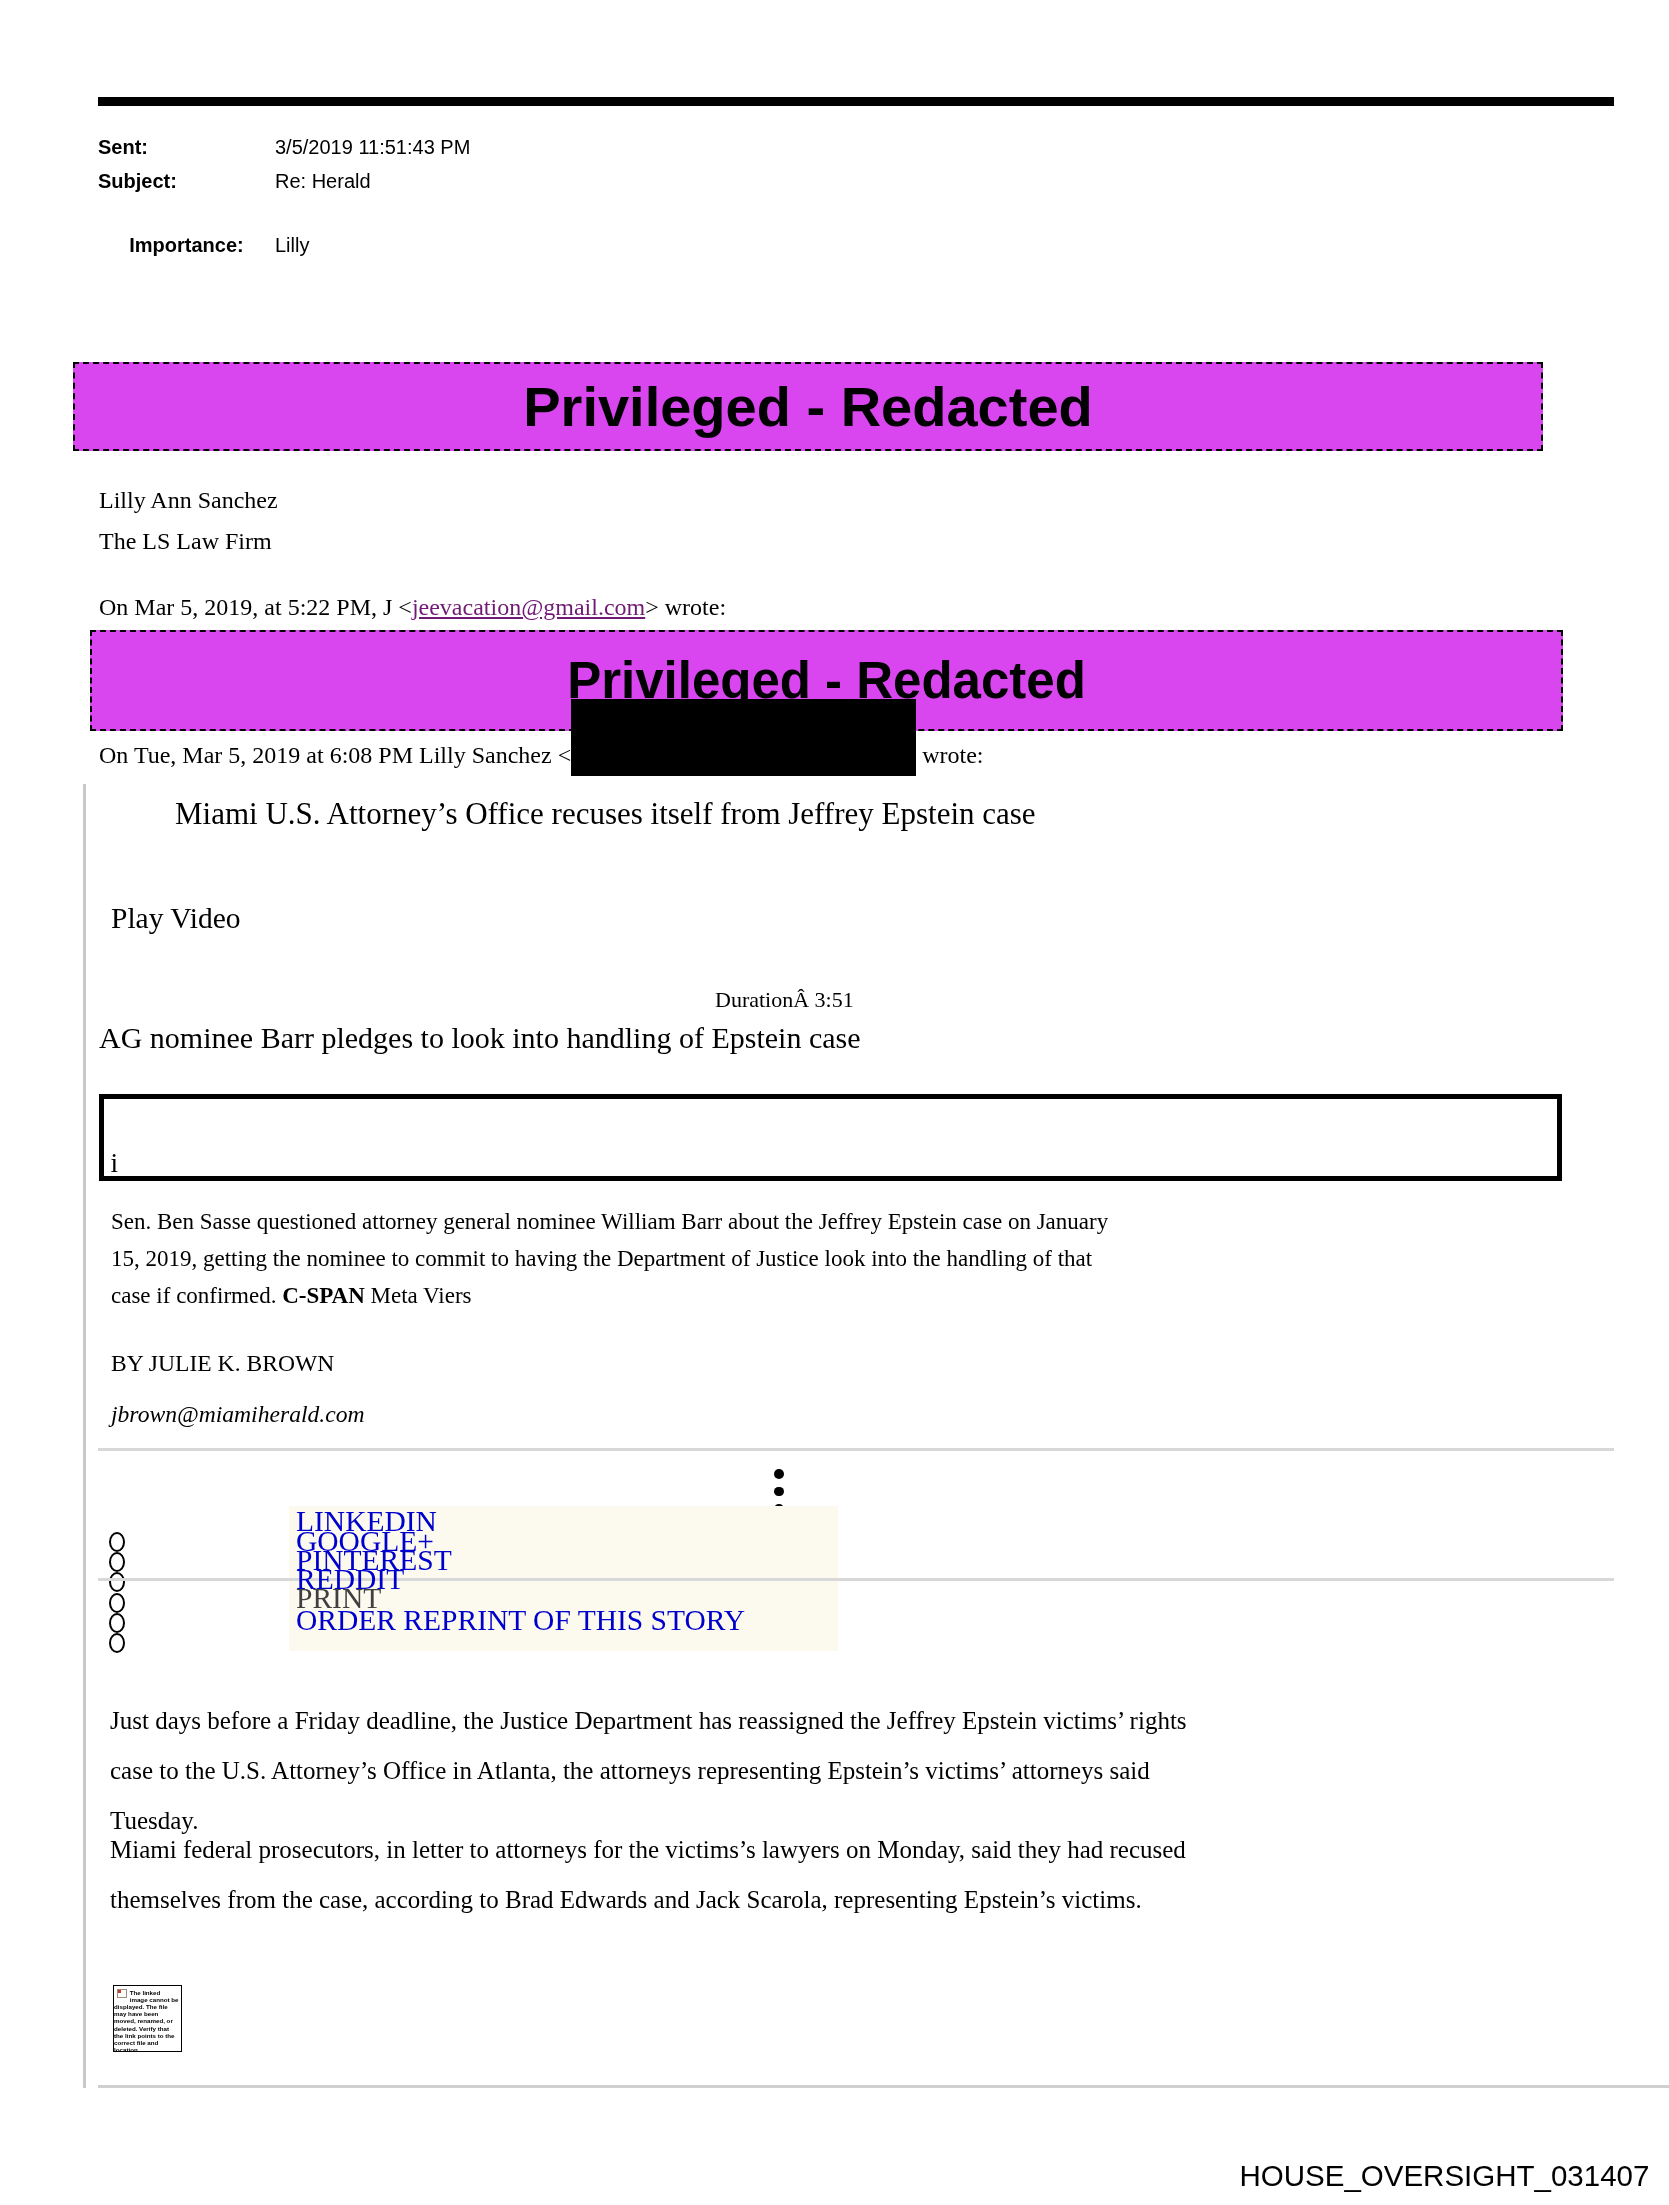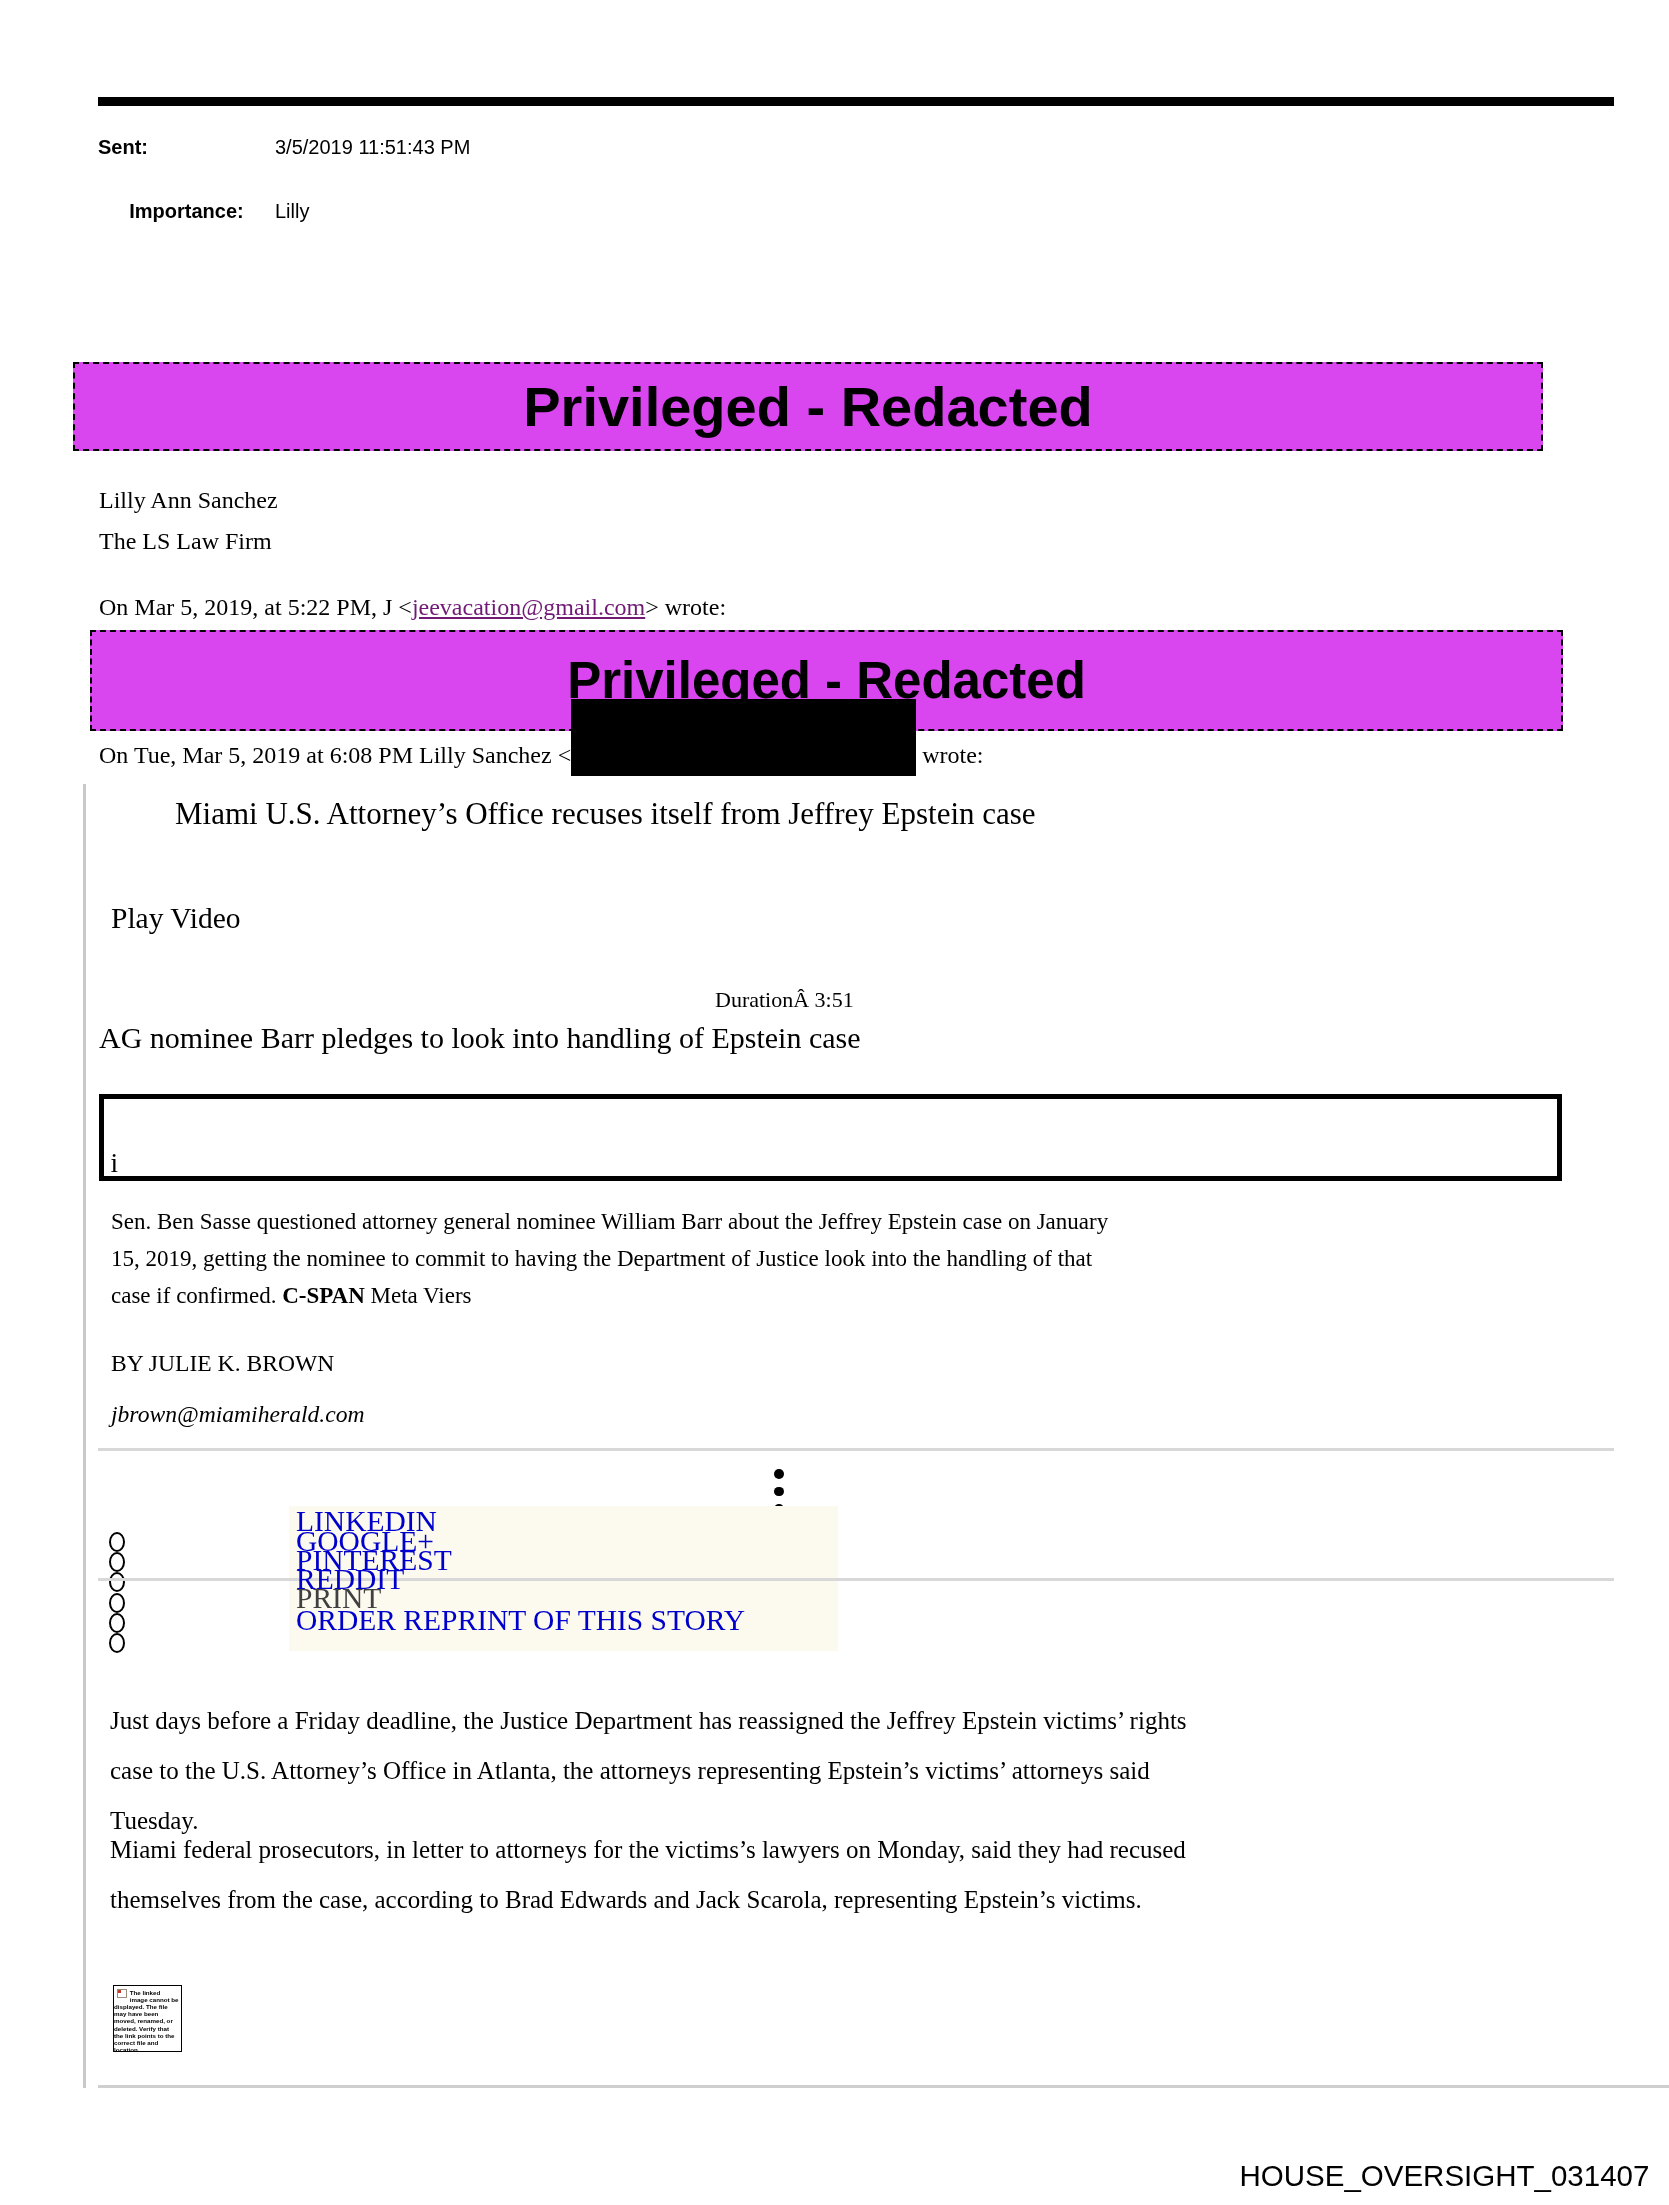--- a/index.html
+++ b/index.html
@@ -85,20 +85,24 @@
 <body>
 
 <div class="page">
 
   <div class="abs" id="top-rule"></div>
 
   <div class="abs" id="email-header">
     <div class="hdr-row">
       <span class="hdr-label">Sent:</span>
       <span class="hdr-value">3/5/2019 11:51:43 PM</span>
+    </div>
+    <div class="hdr-row">
+      <span class="hdr-label">Subject:</span>
+      <span class="hdr-value">Re: Herald</span>
     </div>
     <div class="hdr-row" id="importance-row">
       <span class="hdr-label">Importance:</span>
       <span class="hdr-value">Lilly</span>
     </div>
   </div>
 
   <div class="abs priv-box" id="priv-box-1">
     <span>Privileged - Redacted</span>
   </div>

